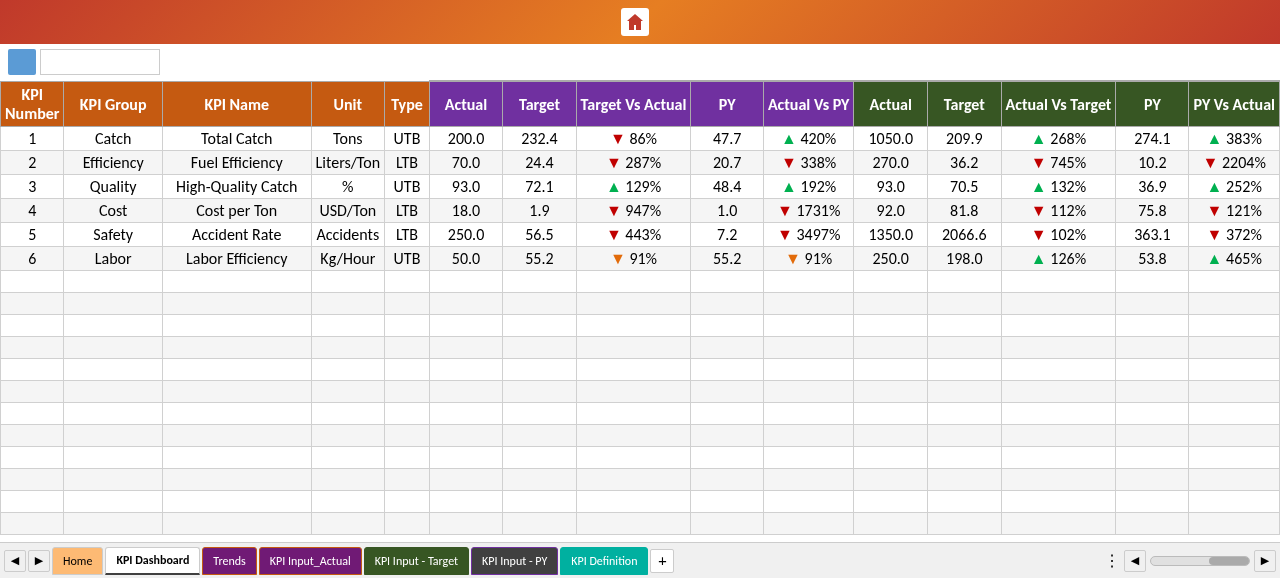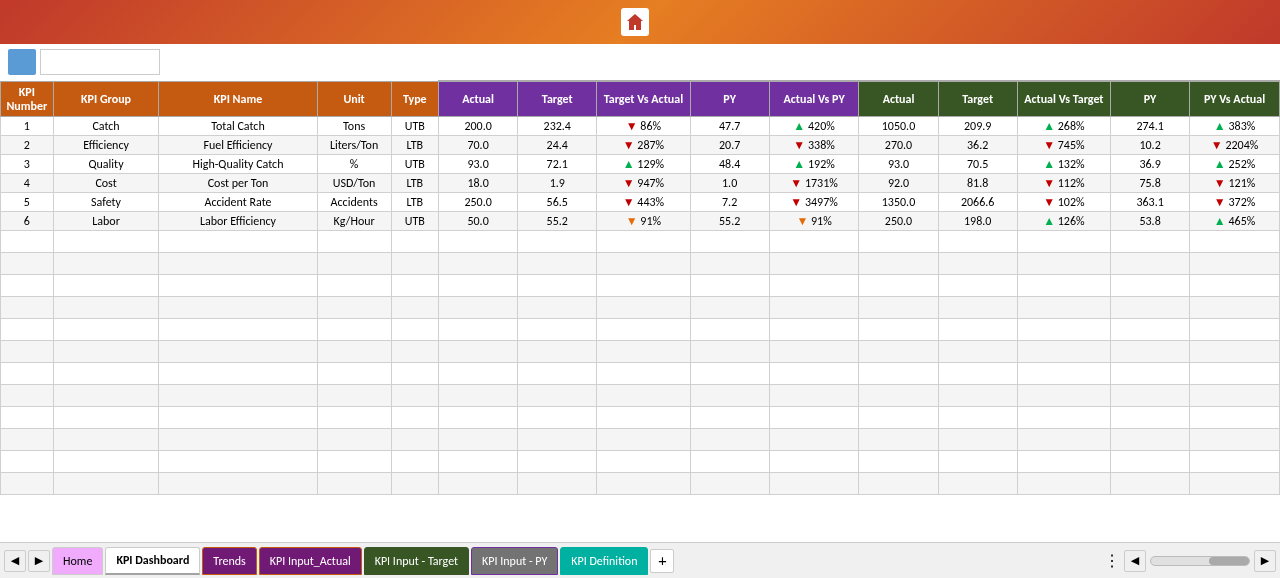--- a/index.html
+++ b/index.html
@@ -62,21 +62,21 @@
 
     
     .table-container {
       overflow: auto;
       height: calc(578px - 44px - 36px - 36px);
     }
 
     table {
       width: 100%;
       border-collapse: collapse;
-      font-size: 12px;
+      font-size: 16px;
     }
 
     
     .section-header-row th {
       border: 1px solid #aaa;
     }
     .th-empty { background: #fff; border: none !important; }
     .th-mtd {
       background: #7030a0;
       color: white;
@@ -139,31 +139,31 @@
       border-radius: 2px;
     }
     .tab {
       padding: 4px 10px;
       border: 1px solid #ccc;
       cursor: pointer;
       font-size: 12px;
       height: 28px;
       display: flex;
       align-items: center;
-      background: #f0abfc;
+      background: #fdba74;
       border-radius: 3px 3px 0 0;
     }
     .tab.active {
       background: #fff;
       font-weight: bold;
       border-bottom: 2px solid #fff;
     }
     .tab.tab-orange { background: #701a75; color: white; border-color: #c55a11; }
     .tab.tab-green { background: #375623; color: white; border-color: #375623; }
-    .tab.tab-purple { background: #737373; color: white; border-color: #7030a0; }
+    .tab.tab-purple { background: #404040; color: white; border-color: #7030a0; }
     .tab.tab-teal { background: #00b0a0; color: white; border-color: #00b0a0; }
     .tab-add {
       width: 24px; height: 24px;
       display: flex; align-items: center; justify-content: center;
       font-size: 16px;
       cursor: pointer;
       border: 1px solid #ccc;
       background: #fff;
       border-radius: 2px;
     }
@@ -553,21 +553,21 @@
           <td></td>
         </tr>
       </tbody>
   </table>
 </div>
 
 <div class="tab-bar">
   <button class="tab-nav-btn">◀</button>
   <button class="tab-nav-btn">▶</button>
   <div class="tab">Home</div>
-  <div class="tab active" style="font-weight:bold; border-bottom:2px solid #a3a3a3;">KPI Dashboard</div>
+  <div class="tab active" style="font-weight:bold; border-bottom:2px solid #404040;">KPI Dashboard</div>
   <div class="tab tab-orange">Trends</div>
   <div class="tab tab-orange">KPI Input_Actual</div>
   <div class="tab tab-green">KPI Input - Target</div>
   <div class="tab tab-purple">KPI Input - PY</div>
   <div class="tab tab-teal">KPI Definition</div>
   <div class="tab-add">+</div>
   <div class="tab-bar-right">
     <span style="cursor:pointer;font-size:16px;">⋮</span>
     <button class="tab-nav-btn">◀</button>
     <div class="scroll-track">

